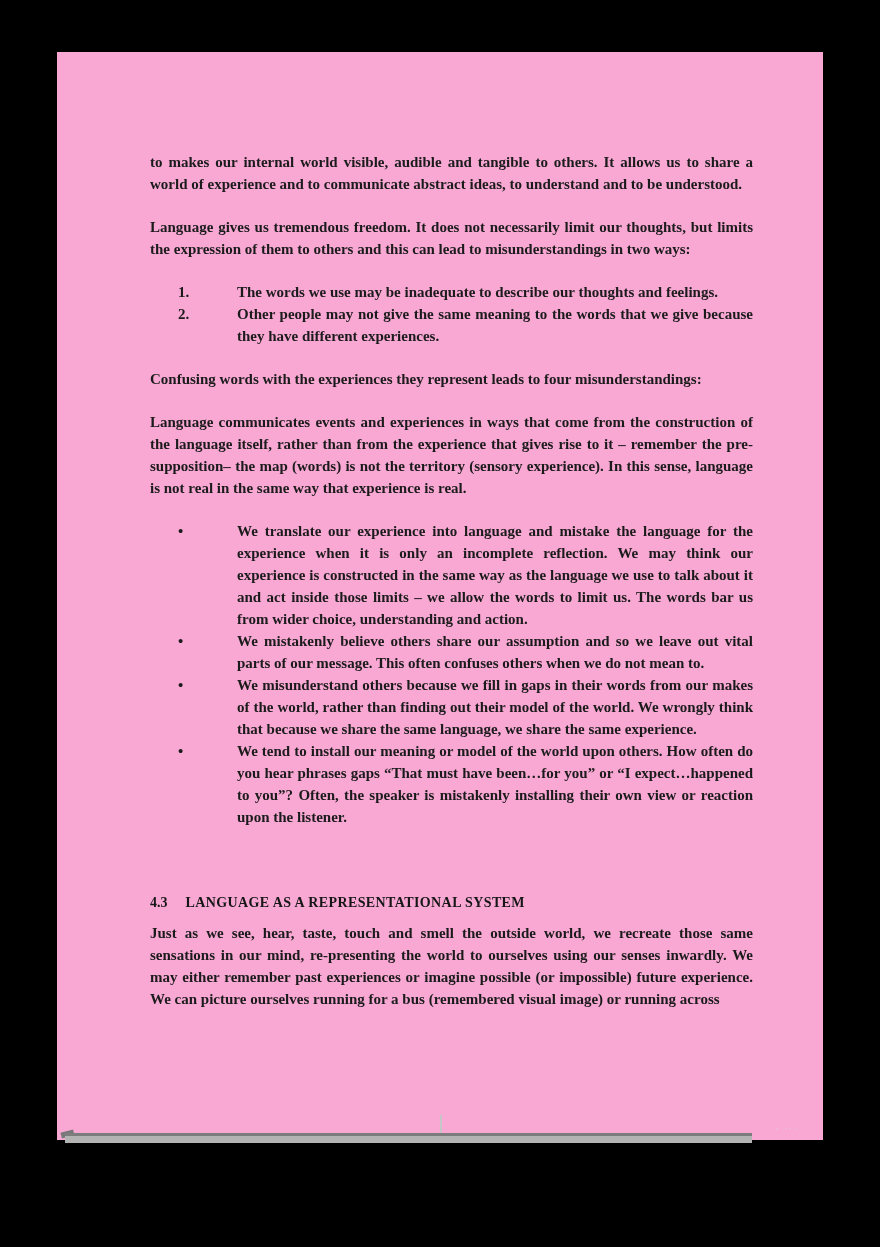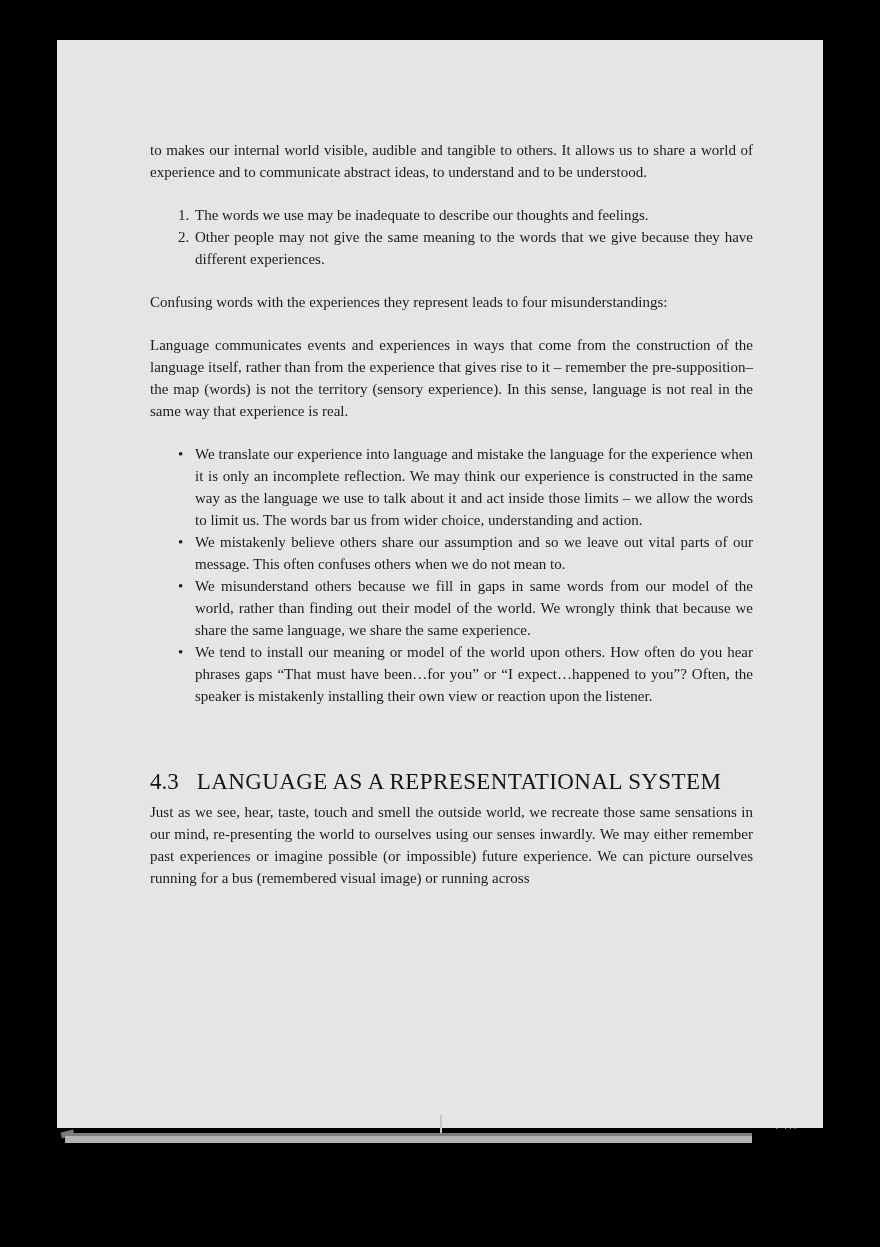--- a/index.html
+++ b/index.html
@@ -5,23 +5,24 @@
   html, body { margin: 0; padding: 0; }
   body {
     width: 880px; height: 1247px;
     background: #000000;
     position: relative;
     overflow: hidden;
     font-family: "Liberation Serif", "DejaVu Serif", serif;
   }
   .page {
     position: absolute;
-    left: 57px; top: 40px;
+    left: 57px; top: 52px;
     width: 766px; height: 1088px;
-    background: #e5e5e5;
+    background: #f9a8d4;
+    font-weight: bold;
   }
   .page-top-edge {
     position: absolute;
     left: 57px; top: 54px;
     width: 766px; height: 4px;
     background: repeating-linear-gradient(90deg, #000 0 9px, #fff 9px 18px);
     opacity: .9;
   }
   .content {
     box-sizing: border-box;
@@ -33,24 +34,24 @@
     text-align: justify;
   }
   .content p { margin: 0 0 21px 0; }
   .list { margin: 0 0 21px 0; padding-left: 28px; }
   .li { display: flex; }
   .marker {
     flex: 0 0 17px;
     text-align: left;
     white-space: nowrap;
   }
-  .li-text { flex: 1; text-align: justify; }
+  .li-text { flex: 1; text-align: justify; margin-left: 42px; }
   .heading {
     margin: 64px 0 8px 0;
-    font-size: 23px;
+    font-size: 14px;
     line-height: 22px;
     text-align: left;
     color: #161616;
   }
   .heading .h-title { margin-left: 18px; letter-spacing: 0.4px; }
   .final-para { margin-bottom: 0; }
   .h-scrollbar {
     position: absolute;
     left: 65px; top: 1133px;
     width: 687px; height: 7px;
@@ -85,20 +86,21 @@
 </head>
 <body>
 
 <div class="page-top-edge"></div>
 
 <div class="page">
   <div class="content">
 
     <p>to makes our internal world visible, audible and tangible to others. It allows us to share a world of experience and to communicate abstract ideas, to understand and to be understood.</p>
 
+    <p>Language gives us tremendous freedom. It does not necessarily limit our thoughts, but limits the expression of them to others and this can lead to misunderstandings in two ways:</p>
 
     <div class="list">
       <div class="li">
         <span class="marker">1.</span>
         <div class="li-text">The words we use may be inadequate to describe our thoughts and feelings.</div>
       </div>
       <div class="li">
         <span class="marker">2.</span>
         <div class="li-text">Other people may not give the same meaning to the words that we give because they have different experiences.</div>
       </div>
@@ -112,21 +114,21 @@
       <div class="li">
         <span class="marker">•</span>
         <div class="li-text">We translate our experience into language and mistake the language for the experience when it is only an incomplete reflection. We may think our experience is constructed in the same way as the language we use to talk about it and act inside those limits – we allow the words to limit us. The words bar us from wider choice, understanding and action.</div>
       </div>
       <div class="li">
         <span class="marker">•</span>
         <div class="li-text">We mistakenly believe others share our assumption and so we leave out vital parts of our message. This often confuses others when we do not mean to.</div>
       </div>
       <div class="li">
         <span class="marker">•</span>
-        <div class="li-text">We misunderstand others because we fill in gaps in same words from our model of the world, rather than finding out their model of the world. We wrongly think that because we share the same language, we share the same experience.</div>
+        <div class="li-text">We misunderstand others because we fill in gaps in their words from our makes of the world, rather than finding out their model of the world. We wrongly think that because we share the same language, we share the same experience.</div>
       </div>
       <div class="li">
         <span class="marker">•</span>
         <div class="li-text">We tend to install our meaning or model of the world upon others. How often do you hear phrases gaps “That must have been…for you” or “I expect…happened to you”? Often, the speaker is mistakenly installing their own view or reaction upon the listener.</div>
       </div>
     </div>
 
     <div class="heading">
       <span class="h-num">4.3</span><span class="h-title">LANGUAGE AS A REPRESENTATIONAL SYSTEM</span>
     </div>

